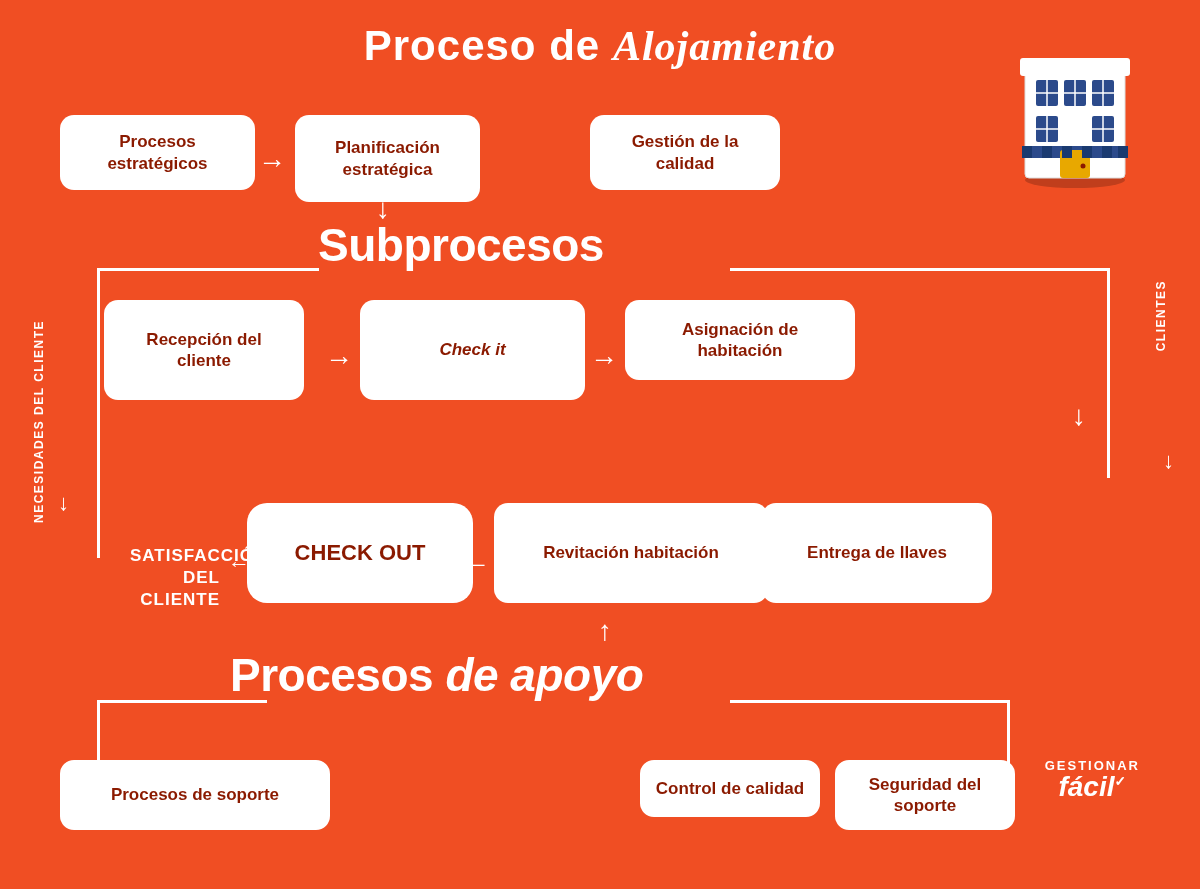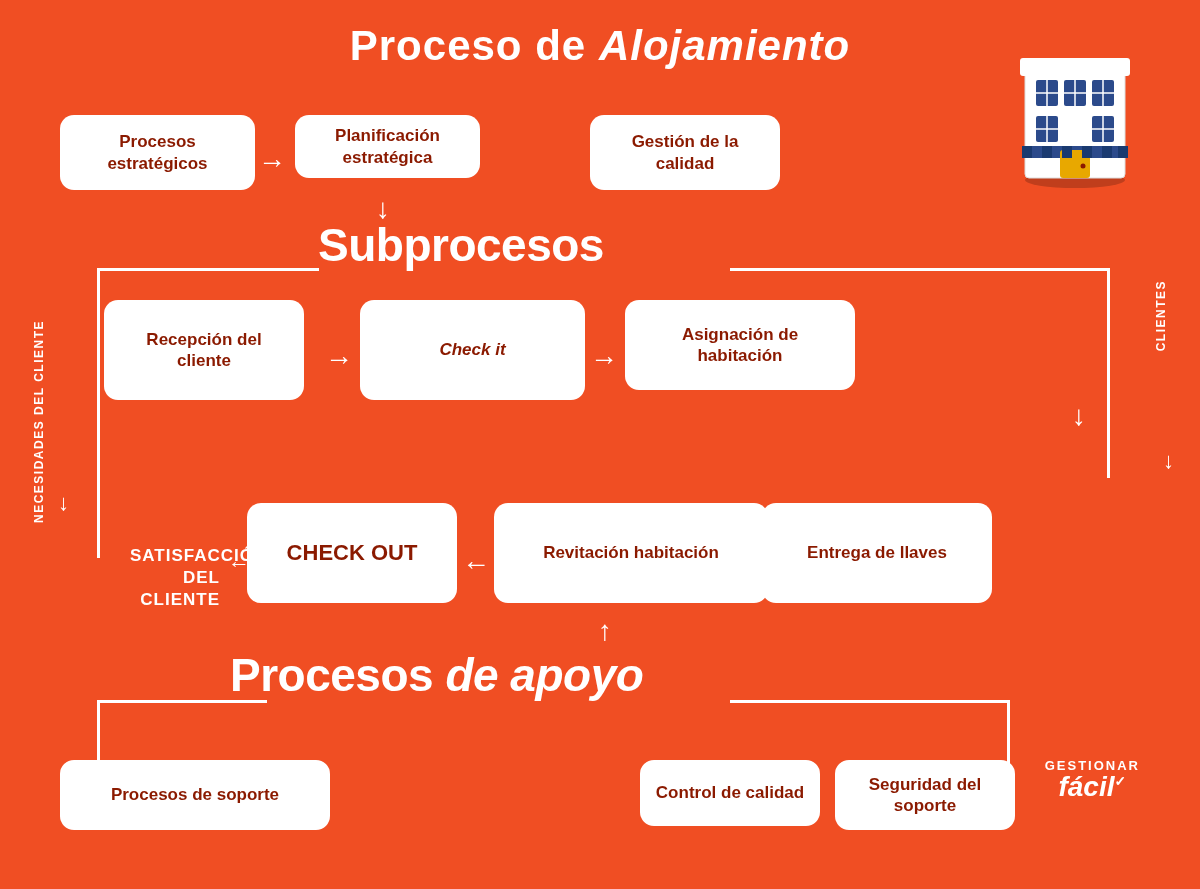--- a/index.html
+++ b/index.html
@@ -17,20 +17,21 @@
       text-align: center;
       padding-top: 22px;
       font-size: 42px;
       color: white;
       font-weight: 900;
       letter-spacing: 1px;
     }
     .main-title em {
       font-style: italic;
       font-weight: 700;
+      font-family: Liberation Serif, serif;
     }
 
     .box {
       background: white;
       border-radius: 14px;
       display: flex;
       align-items: center;
       justify-content: center;
       text-align: center;
       position: absolute;
@@ -175,21 +176,21 @@
     <rect x="108" y="108" width="10" height="12" fill="#1a3a70" rx="0"></rect>
   </svg>
 </div>
 
 <div class="box" style="left:60px; top:115px; width:195px; height:75px;">
   <span class="box-text">Procesos estratégicos</span>
 </div>
 
 <div class="arrow" style="left:258px; top:143px; font-size:28px;">→</div>
 
-<div class="box" style="left:295px; top:115px; width:185px; height:63px;">
+<div class="box" style="left:295px; top:115px; width:185px; height:87px;">
   <span class="box-text">Planificación estratégica</span>
 </div>
 
 <div class="box" style="left:590px; top:115px; width:190px; height:75px;">
   <span class="box-text">Gestión de la calidad</span>
 </div>
 
 <div class="arrow" style="left:376px; top:193px; font-size:28px;">↓</div>
 
 <div class="section-label" style="left:310px; top:218px;margin-left:8px;">
@@ -221,32 +222,32 @@
 </div>
 
 <div class="arrow" style="left:325px; top:340px; font-size:28px;">→</div>
 
 <div class="box" style="left:360px; top:300px; width:225px; height:100px;">
   <span class="box-text italic">Check it</span>
 </div>
 
 <div class="arrow" style="left:590px; top:340px; font-size:28px;">→</div>
 
-<div class="box" style="left:625px; top:300px; width:230px; height:90px;">
+<div class="box" style="left:625px; top:300px; width:230px; height:80px;">
   <span class="box-text">Asignación de habitación</span>
 </div>
 
 <div class="arrow" style="left:1072px; top:400px; font-size:28px;">↓</div>
 
 <div style="position:absolute; left:130px; top:545px; color:white; font-weight:800; font-size:17px; letter-spacing:1px; text-align:right; width:90px; line-height:1.3;">
   <span>SATISFACCIÓN DEL CLIENTE</span>
 </div>
 <div class="arrow" style="left:228px; top:548px; font-size:22px;">←</div>
 
-<div class="box" style="left:247px; top:503px; width:210px; height:100px;">
+<div class="box" style="left:247px; top:503px; width:226px; height:100px;border-radius:20px;">
   <span class="box-text" style="font-size:22px;">CHECK OUT</span>
 </div>
 
 <div class="arrow" style="left:462px; top:545px; font-size:28px;">←</div>
 
 <div class="box" style="left:494px; top:503px; width:274px; height:100px;">
   <span class="box-text">Revitación habitación</span>
 </div>
 
 <div class="arrow" style="left:730px; top:545px; font-size:28px;">←</div>
@@ -266,21 +267,21 @@
 <div class="line" style="left:730px; top:700px; width:280px; height:3px;"></div>
 
 <div class="line" style="left:97px; top:700px; width:3px; height:75px;"></div>
 
 <div class="line" style="left:1007px; top:700px; width:3px; height:75px;"></div>
 
 <div class="box" style="left:60px; top:760px; width:270px; height:70px;">
   <span class="box-text">Procesos de soporte</span>
 </div>
 
-<div class="box" style="left:640px; top:760px; width:180px; height:66px;">
+<div class="box" style="left:640px; top:760px; width:180px; height:57px;">
   <span class="box-text">Control de calidad</span>
 </div>
 
 <div class="box" style="left:835px; top:760px; width:180px; height:70px;">
   <span class="box-text">Seguridad del soporte</span>
 </div>
 
 <div class="brand-logo">
   <span class="brand-top">GESTIONAR</span>
   <span class="brand-bottom">fácil</span>

